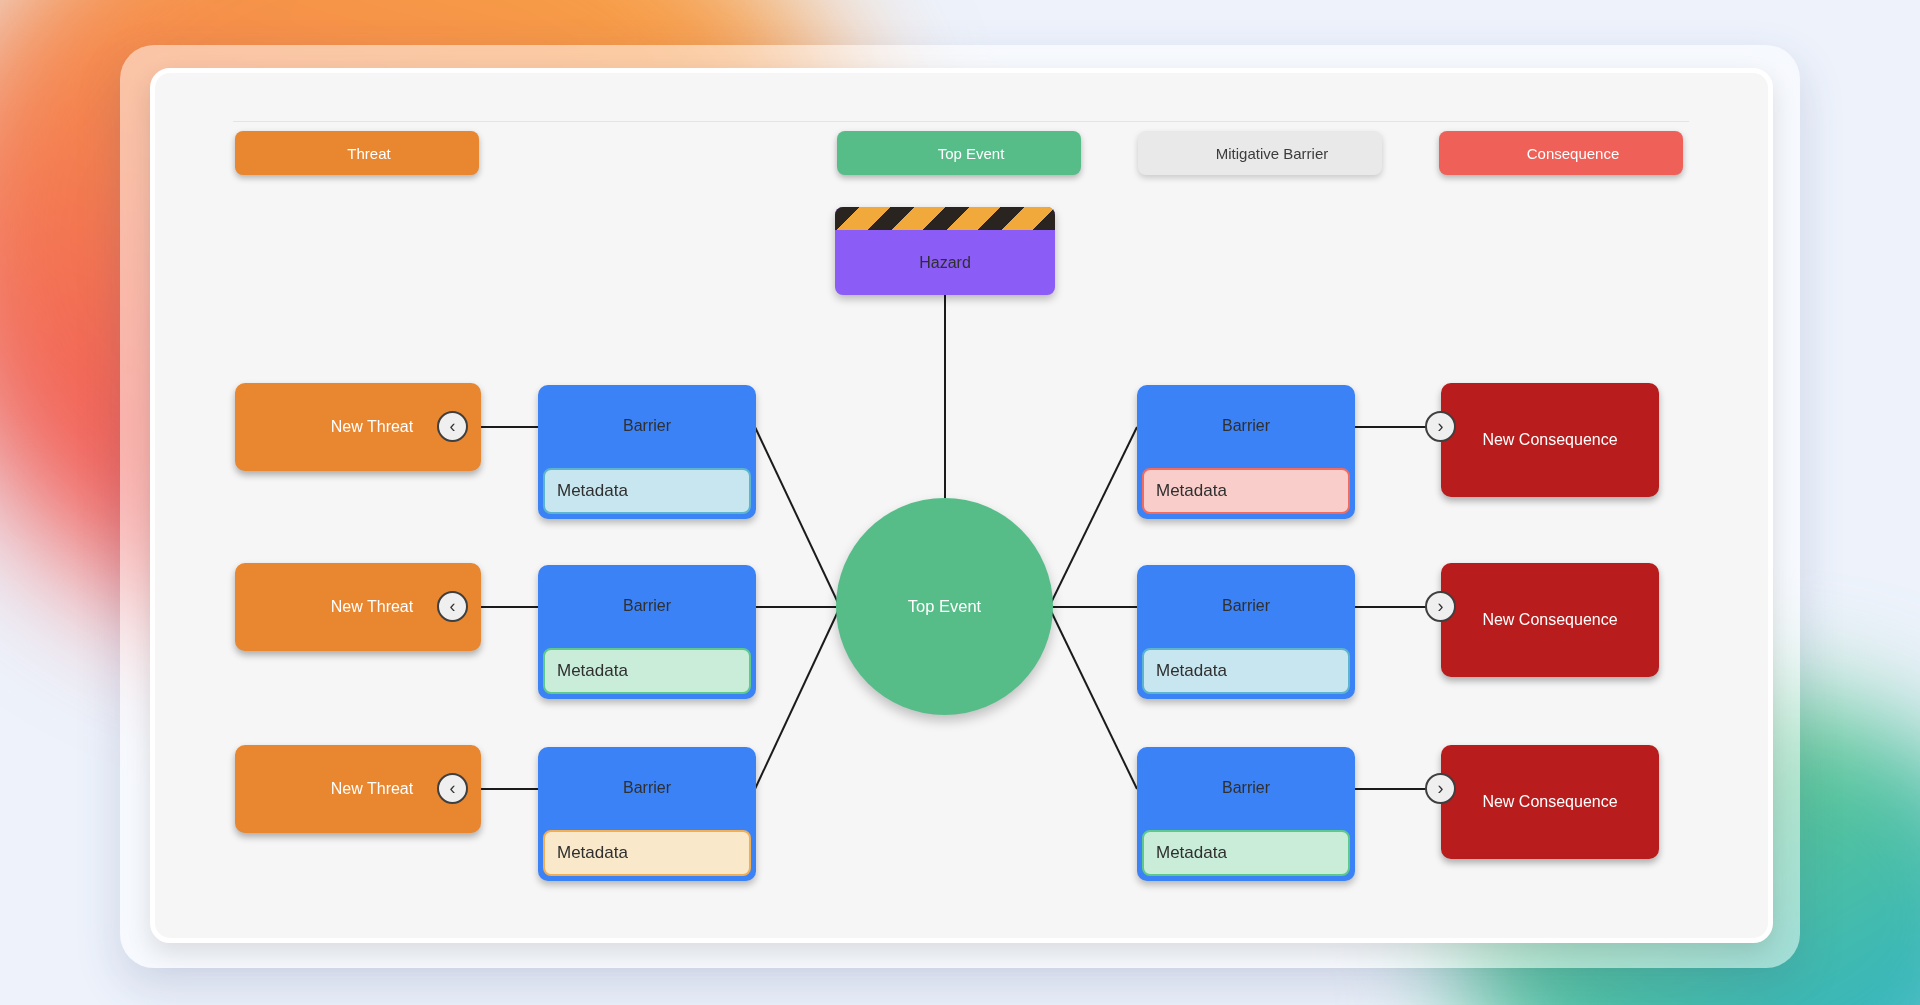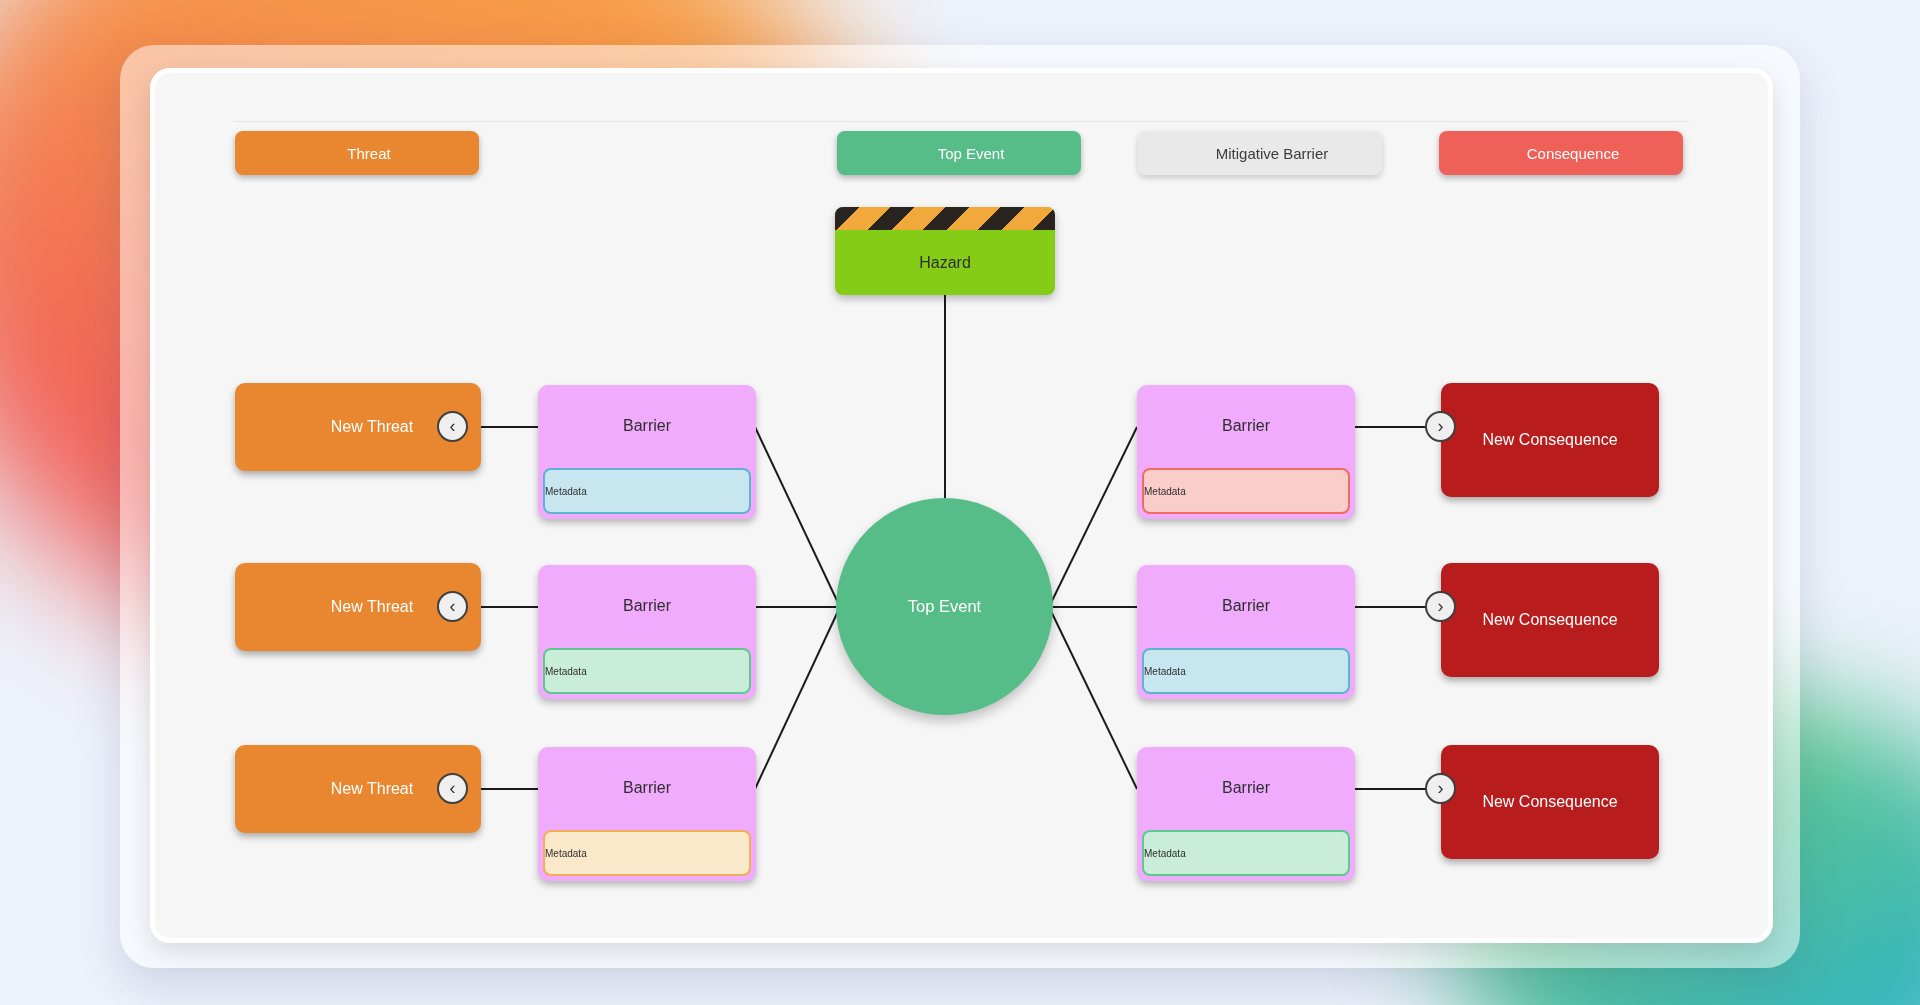--- a/index.html
+++ b/index.html
@@ -35,48 +35,48 @@
   .lg-gray{background:#e9e9e9;color:#3c3c3c;box-shadow:0 3px 6px rgba(0,0,0,.18);}
   .lg-green{background:#57bd88;color:#fff;}
   .lg-red{background:#ef6158;color:#fff;}
 
   
   svg.edges{position:absolute;left:0;top:0;z-index:3;pointer-events:none;}
   svg.edges path{stroke:#1b1b1b;stroke-width:2;fill:none;}
 
   
   .hazard{position:absolute;left:835px;top:207px;width:220px;height:88px;border-radius:8px;
-    background:#84cc16;box-shadow:0 4px 8px rgba(0,0,0,.25);overflow:hidden;z-index:4;cursor:pointer;}
+    background:#8b5cf6;box-shadow:0 4px 8px rgba(0,0,0,.25);overflow:hidden;z-index:4;cursor:pointer;}
   .hazard-stripe{height:23px;
     background:repeating-linear-gradient(135deg,#2a2420 0 17px,#f2a93b 17px 39px);}
   .hazard-label{height:65px;display:flex;align-items:center;justify-content:center;
     font-size:16px;color:#2f2f2f;}
 
   
   .topevent{position:absolute;left:836px;top:498px;width:217px;height:217px;border-radius:50%;
     background:#57bd88;color:#fff;font-size:16.5px;font-weight:500;
     display:flex;align-items:center;justify-content:center;
     box-shadow:0 6px 12px rgba(0,0,0,.22);z-index:4;cursor:pointer;}
 
   
   .node{position:absolute;border-radius:10px;display:flex;align-items:center;justify-content:center;
     box-shadow:0 4px 7px rgba(0,0,0,.3);z-index:4;font-size:16px;font-weight:500;cursor:pointer;}
   .threat{left:235px;width:218px;height:88px;background:#e8872f;color:#fff;padding-left:28px;}
   .consequence{left:1441px;width:218px;height:114px;background:#b91c1c;color:#fff;}
   .r1{top:383px}.r2{top:563px}.r3{top:745px}
 
-  .barrier{position:absolute;width:218px;height:134px;background:#f0abfc;border-radius:10px;
+  .barrier{position:absolute;width:218px;height:134px;background:#3b82f6;border-radius:10px;
     box-shadow:0 4px 7px rgba(0,0,0,.25);z-index:4;cursor:pointer;}
   .lb{left:538px}.rb{left:1137px}
   .br1{top:385px}.br2{top:565px}.br3{top:747px}
   .btitle{height:82px;display:flex;align-items:center;justify-content:center;
     font-size:16px;color:#2f2f2f;}
   .meta{position:absolute;left:5px;right:5px;bottom:5px;height:42px;border:2px solid #999;
-    border-radius:8px;display:flex;align-items:center;
-    font-size:10px;color:#2f2f2f;box-sizing:content-box;cursor:pointer;}
+    border-radius:8px;display:flex;align-items:center;padding-left:12px;
+    font-size:17px;color:#2f2f2f;box-sizing:content-box;cursor:pointer;}
   .meta[data-variant="blue"]{background:#c7e6ef;border-color:#5cb4cd;}
   .meta[data-variant="green"]{background:#c9edd9;border-color:#5ec98d;}
   .meta[data-variant="orange"]{background:#f9e8ca;border-color:#f0ae57;}
   .meta[data-variant="red"]{background:#f9cdc9;border-color:#f26b61;}
 
   
   .conn{position:absolute;width:31px;height:31px;border-radius:50%;background:#efefef;
     border:2px solid #3f3f3f;box-sizing:border-box;display:flex;align-items:center;justify-content:center;
     font-size:18px;line-height:1;color:#333;z-index:5;cursor:pointer;padding-bottom:2px;}
   .cl{left:437px}.cr{left:1425px}

